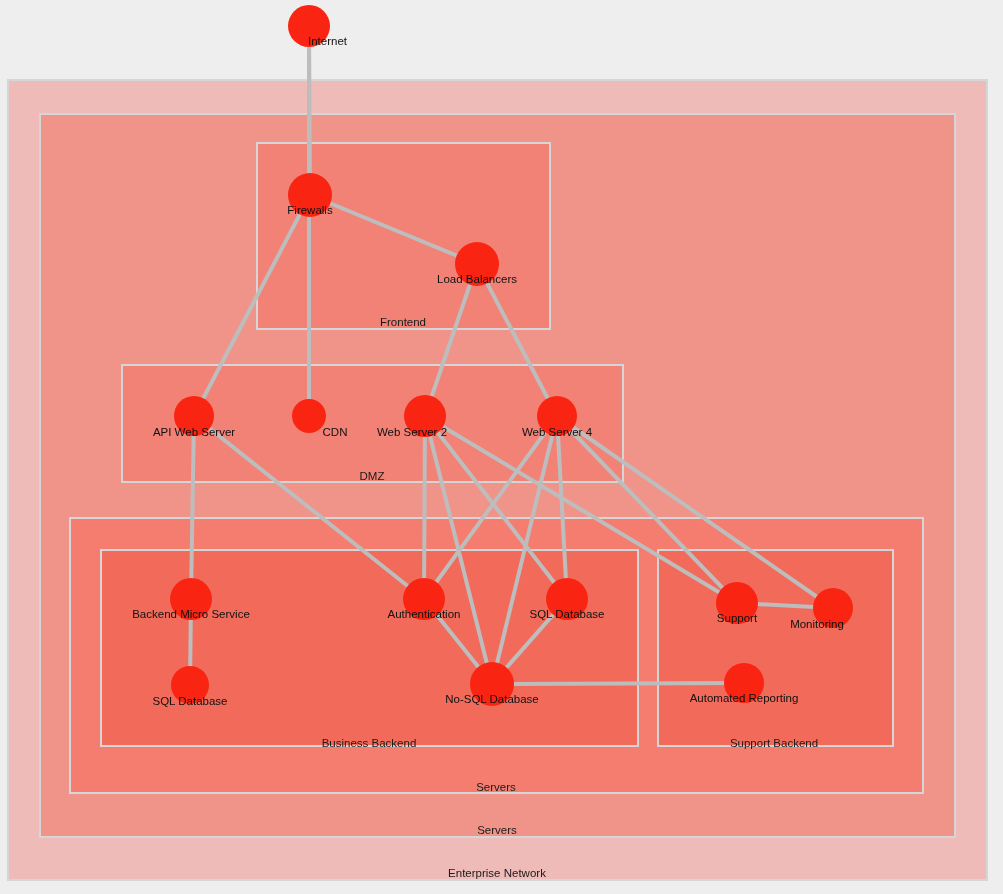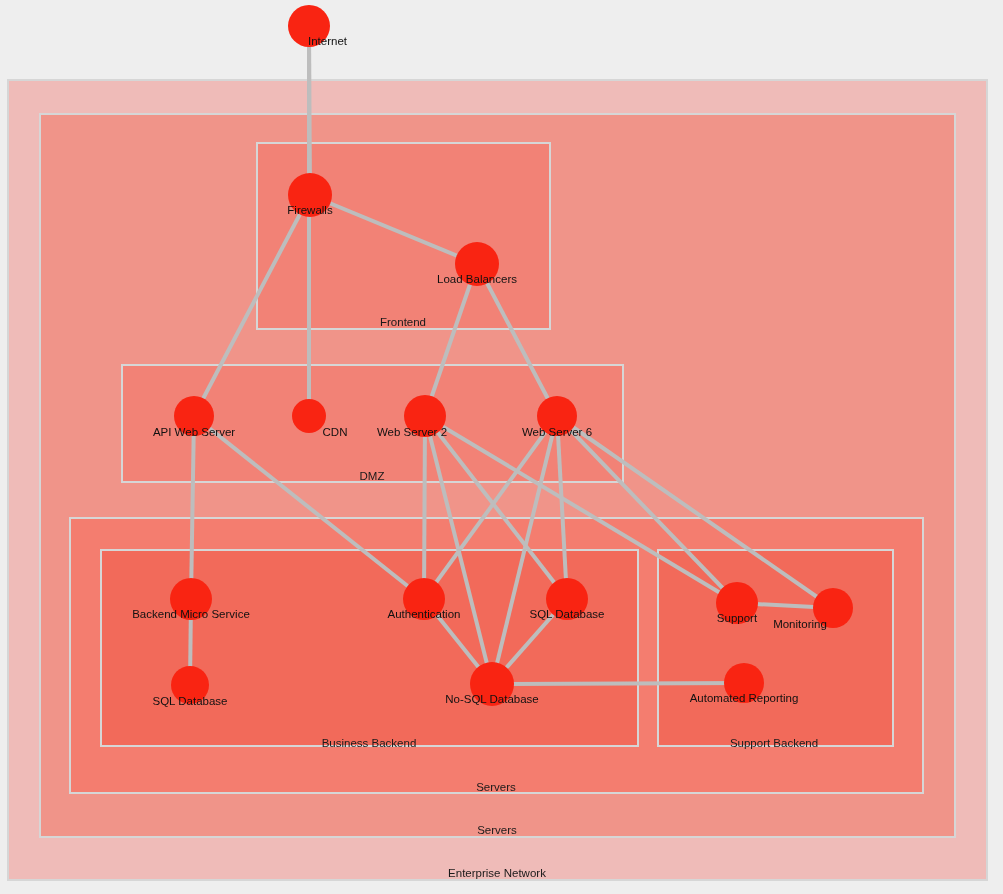--- a/index.html
+++ b/index.html
@@ -78,23 +78,23 @@
       <div class="cluster-label" style="left: 372px; top: 470px;">DMZ</div>
       <div class="cluster-label" style="left: 496px; top: 781px;">Servers</div>
       <div class="cluster-label" style="left: 369px; top: 737px;">Business Backend</div>
       <div class="cluster-label" style="left: 774px; top: 737px;">Support Backend</div>
       <div class="node-label" style="left: 309px; top: 35px; color: rgb(17, 17, 17); padding-left: 37px;">Internet</div>
       <div class="node-label" style="left: 310px; top: 204px; color: rgb(17, 17, 17);">Firewalls</div>
       <div class="node-label" style="left: 477px; top: 273px; color: rgb(17, 17, 17);">Load Balancers</div>
       <div class="node-label" style="left: 194px; top: 426px; color: rgb(17, 17, 17);">API Web Server</div>
       <div class="node-label" style="left: 309px; top: 426px; color: rgb(17, 17, 17); margin-left: 26px;">CDN</div>
       <div class="node-label" style="left: 412px; top: 426px; color: rgb(17, 17, 17);">Web Server 2</div>
-      <div class="node-label" style="left: 557px; top: 426px; color: rgb(17, 17, 17);">Web Server 6</div>
+      <div class="node-label" style="left: 557px; top: 426px; color: rgb(17, 17, 17);">Web Server 4</div>
       <div class="node-label" style="left: 191px; top: 608px; color: rgb(17, 17, 17);">Backend Micro Service</div>
       <div class="node-label" style="left: 190px; top: 695px; color: rgb(17, 17, 17);">SQL Database</div>
       <div class="node-label" style="left: 424px; top: 608px; color: rgb(17, 17, 17);">Authentication</div>
       <div class="node-label" style="left: 567px; top: 608px; color: rgb(17, 17, 17);">SQL Database</div>
       <div class="node-label" style="left: 492px; top: 693px; color: rgb(17, 17, 17);">No-SQL Database</div>
       <div class="node-label" style="left: 737px; top: 612px; color: rgb(17, 17, 17);">Support</div>
-      <div class="node-label" style="left: 800px; top: 618px; color: rgb(17, 17, 17);">Monitoring</div>
+      <div class="node-label" style="left: 817px; top: 618px; color: rgb(17, 17, 17);">Monitoring</div>
       <div class="node-label" style="left: 744px; top: 692px; color: rgb(17, 17, 17);">Automated Reporting</div>
     </div>
 </div>
 
 </body></html>

